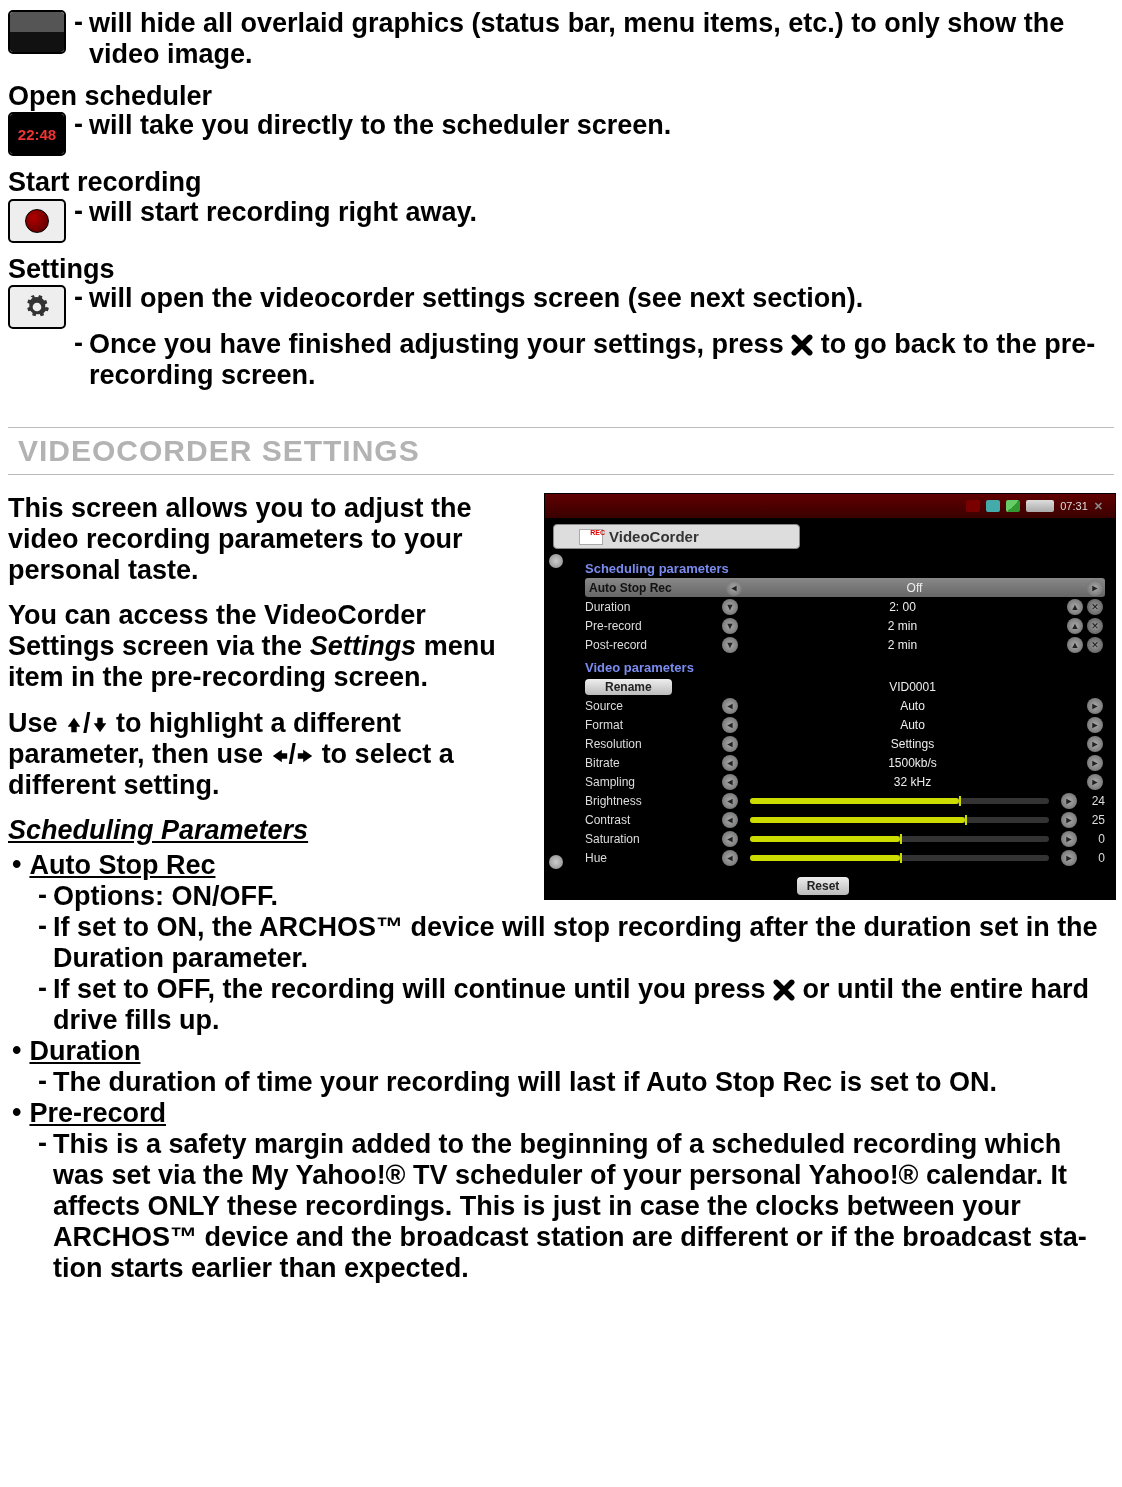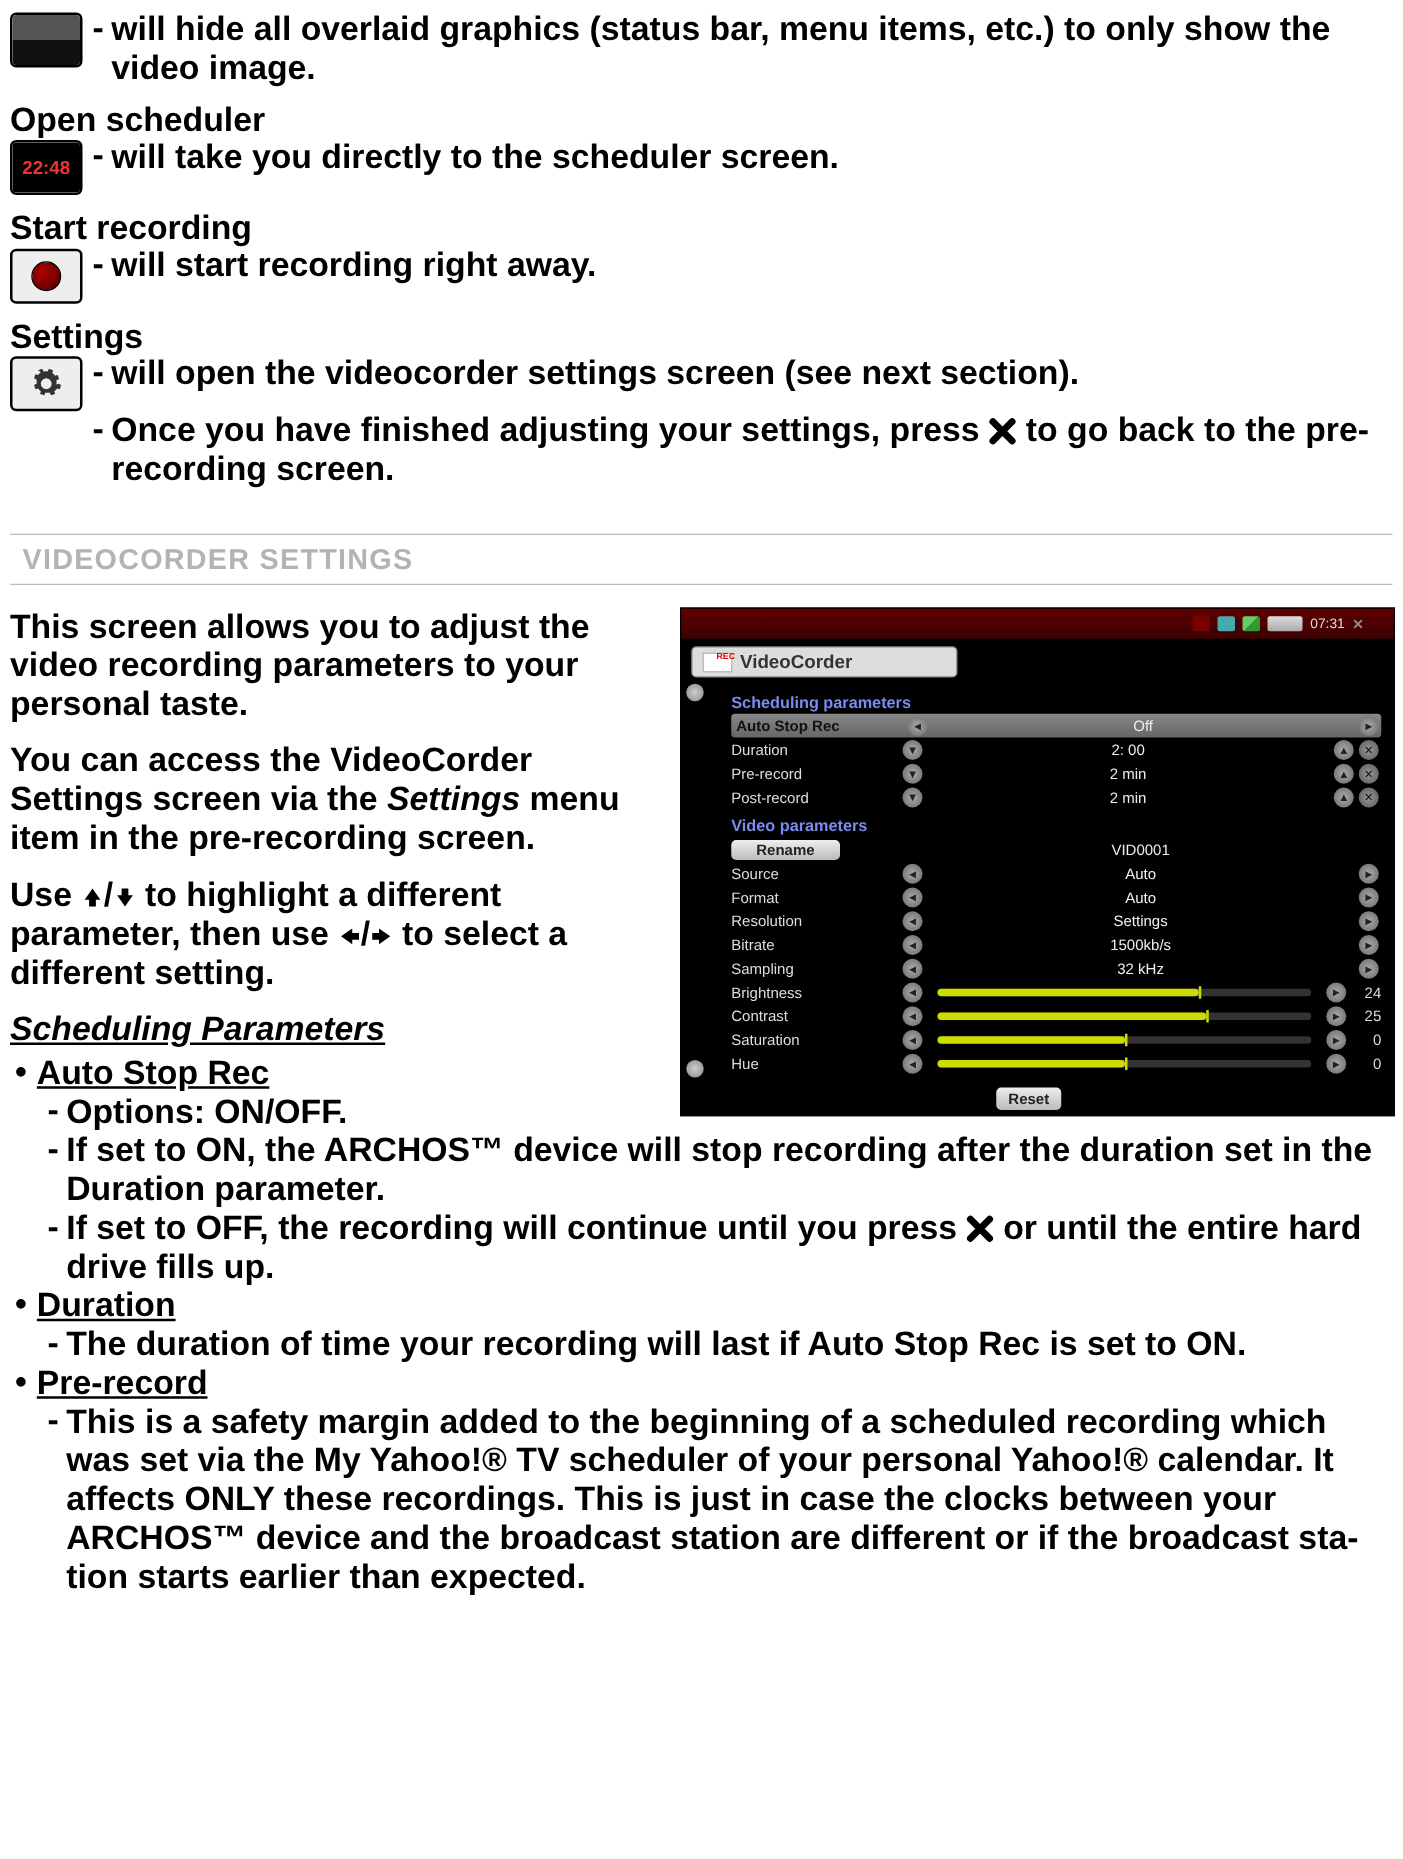--- a/index.html
+++ b/index.html
@@ -7,40 +7,40 @@
   .menuSection{margin-bottom:12px;}
   .menuTitle{font-size:27px;font-weight:700;margin:2px 0 0 0;line-height:1.05;}
   .menuRow{display:flex;align-items:flex-start;}
   .iconBox{width:54px;height:40px;border:2px solid #000;border-radius:5px;background:#eee;margin:2px 8px 0 0;flex:0 0 54px;display:flex;align-items:center;justify-content:center;font-size:14px;font-weight:700;overflow:hidden;position:relative;}
   .dash{font-size:27px;font-weight:700;margin-right:6px;line-height:1.1;}
   .menuDesc{font-size:27px;font-weight:700;line-height:1.15;flex:1;}
   .secondRow{margin-left:66px;display:flex;align-items:flex-start;}
   .closeGlyph{display:inline-block;width:22px;height:22px;vertical-align:-3px;}
   .closeGlyph svg{width:22px;height:22px;}
   hr.sep{border:none;border-top:1px solid #bbb;margin:36px 0 6px 0;}
-  .sectionHeading{color:#b3b3b3;font-weight:700;letter-spacing:1px;font-size:23px;margin:0 0 6px 10px;}
+  .sectionHeading{color:#b3b3b3;font-weight:700;letter-spacing:1px;font-size:30px;margin:0 0 6px 10px;}
   hr.sep2{border:none;border-top:1px solid #bbb;margin:4px 0 18px 0;}
   .contentWrap{display:flex;gap:18px;align-items:flex-start;}
   .leftCol{flex:1;}
   .para{font-size:27px;font-weight:700;line-height:1.15;margin:0 0 14px 0;}
   .italic{font-style:italic;}
   .arrowGlyph{display:inline-block;width:18px;height:18px;vertical-align:-2px;}
   .arrowGlyph svg{width:18px;height:18px;}
   .subHeading{font-size:27px;font-weight:700;font-style:italic;text-decoration:underline;margin:10px 0 4px 0;}
   .bulletRow{display:flex;align-items:flex-start;margin-left:4px;}
   .bulletDot{font-size:27px;font-weight:700;margin-right:8px;line-height:1.1;}
   .bulletText{font-size:27px;font-weight:700;text-decoration:underline;line-height:1.15;}
   .subDashRow{display:flex;align-items:flex-start;margin-left:30px;}
   .subDashText{font-size:27px;font-weight:700;line-height:1.15;flex:1;}
   
   .shot{width:570px;flex:0 0 570px;}
   .shotFrame{width:100%;background:#000;border:1px solid #000;position:relative;}
-  .statusBar{background:linear-gradient(#600000,#3a0000);height:24px;display:flex;justify-content:flex-end;align-items:center;padding:0 24px;gap:6px;font-size:11px;color:#ddd;font-family:Arial,sans-serif;}
+  .statusBar{background:linear-gradient(#600000,#3a0000);height:24px;display:flex;justify-content:flex-end;align-items:center;padding:0 12px;gap:6px;font-size:11px;color:#ddd;font-family:Arial,sans-serif;}
   .sbIcon{width:14px;height:12px;background:#888;border-radius:2px;}
-  .videocorderTab{background:#ddd;border:1px solid #888;border-radius:4px;margin:6px 4px 2px 8px;width:195px;padding:3px 8px;font-family:Arial,sans-serif;font-size:15px;font-weight:700;color:#333;display:flex;align-items:center;gap:6px;}
+  .videocorderTab{background:#ddd;border:1px solid #888;border-radius:4px;margin:6px 4px 2px 8px;width:195px;padding:3px 25px;font-family:Arial,sans-serif;font-size:15px;font-weight:700;color:#333;display:flex;align-items:center;gap:6px;}
   .tabFolder{width:22px;height:14px;background:#fff;border:1px solid #aaa;position:relative;}
   .tabFolder::after{content:"REC";position:absolute;top:-1px;right:-3px;font-size:7px;color:#d00;font-weight:700;}
   .panel{padding:4px 10px 8px 40px;font-family:Arial,sans-serif;}
   .groupLabel{color:#7a8cf0;font-size:13px;font-weight:700;margin:6px 0 2px 0;}
   .pRow{display:flex;align-items:center;height:19px;font-size:12px;color:#eee;}
   .pLabel{width:135px;color:#ddd;}
   .pLabelBtn{background:linear-gradient(#eee,#bbb);color:#222;font-weight:700;border-radius:4px;padding:1px 20px;display:inline-block;}
   .pArrow{width:16px;height:16px;border-radius:50%;background:radial-gradient(#aaa,#666);margin:0 2px;display:flex;align-items:center;justify-content:center;font-size:9px;color:#222;}
   .pValue{flex:1;text-align:center;color:#eee;}
   .pEnd{width:16px;height:16px;border-radius:50%;background:radial-gradient(#aaa,#666);margin:0 2px;display:flex;align-items:center;justify-content:center;font-size:9px;color:#222;}

